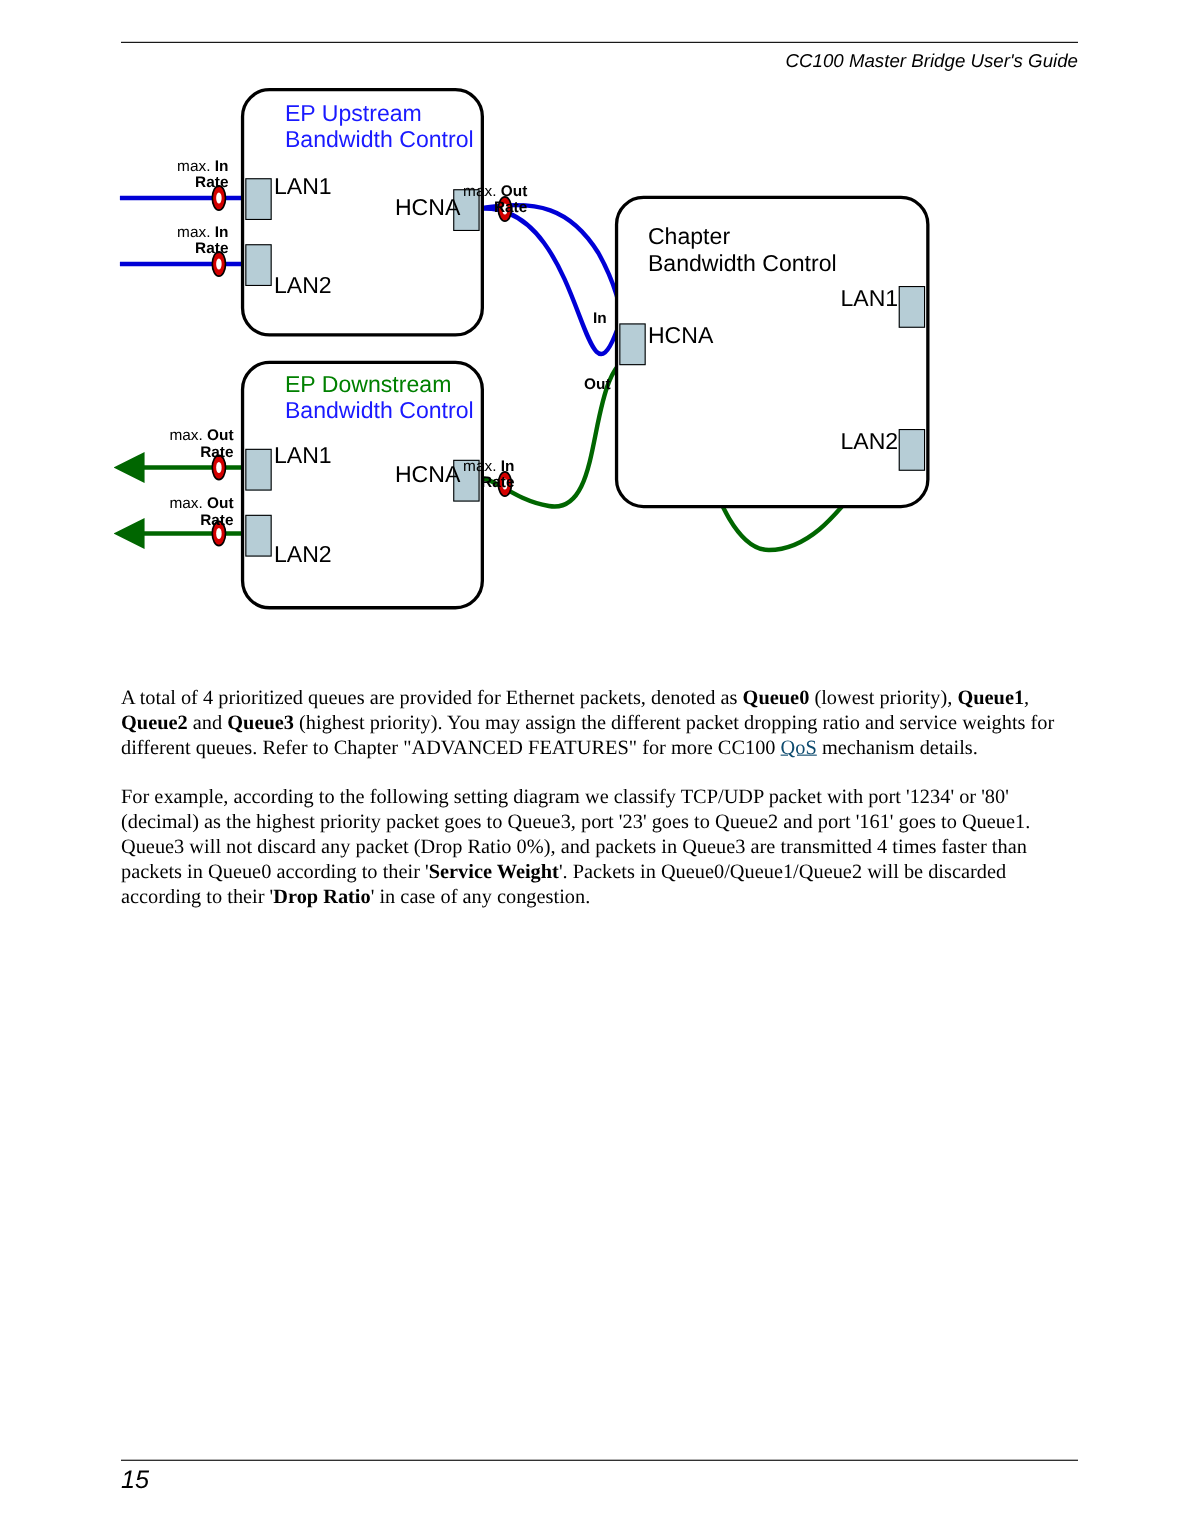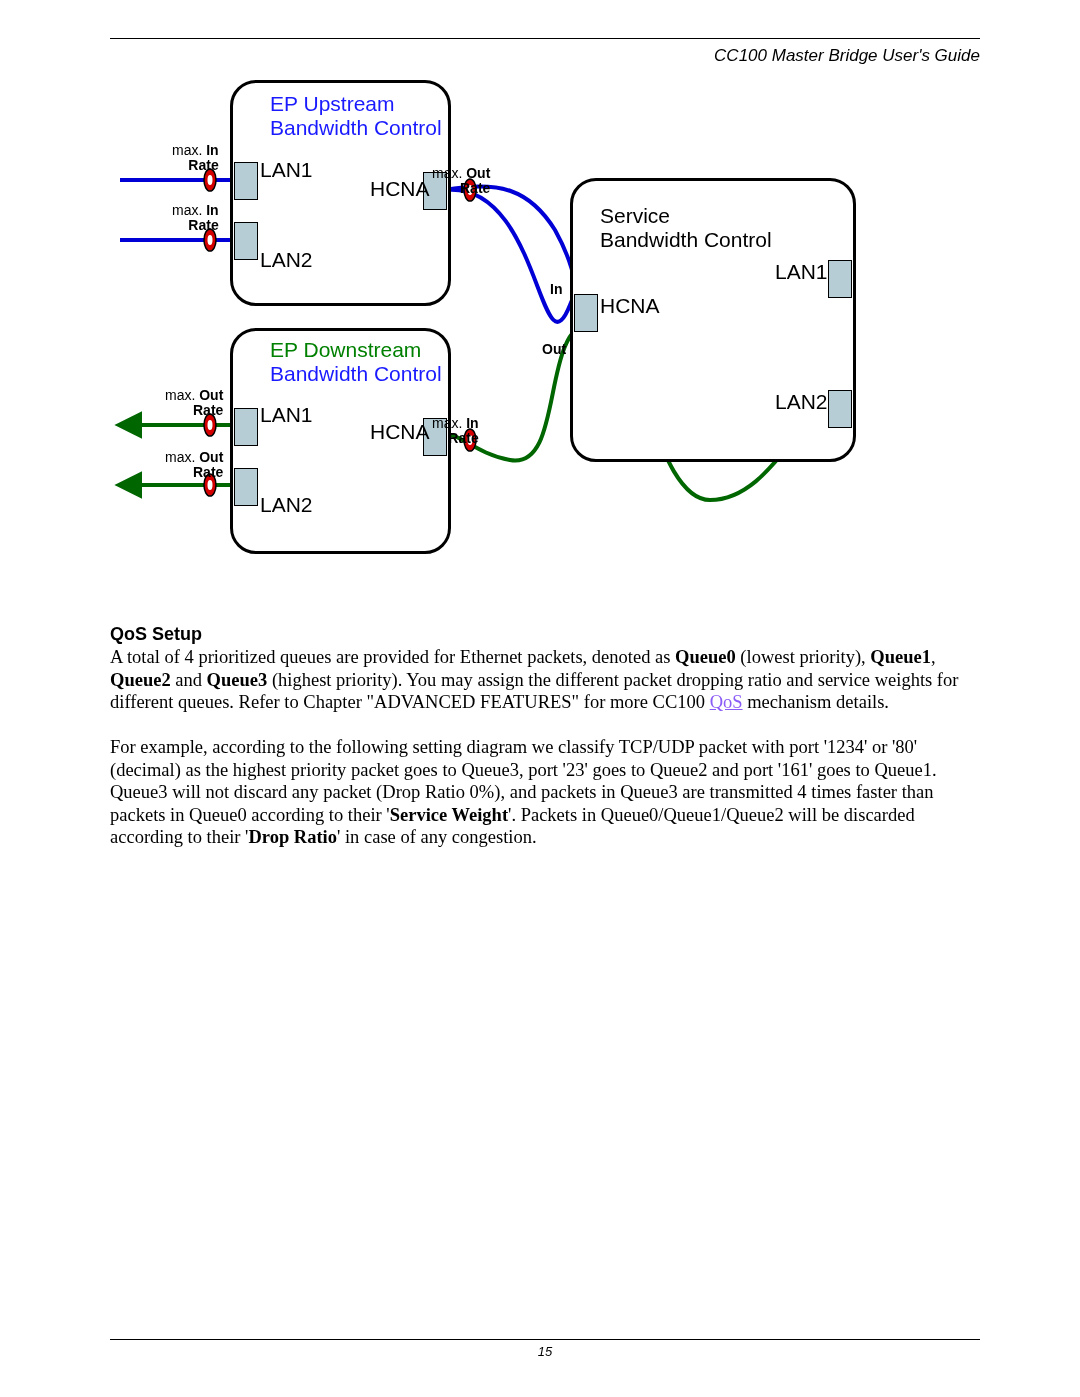--- a/index.html
+++ b/index.html
@@ -1,33 +1,33 @@
 <!DOCTYPE html>
 <html><head>
 <meta charset="utf-8">
 <style>
   html,body{margin:0;padding:0;background:#fff;font-family:Arial,Helvetica,sans-serif;color:#000;}
   .page{position:relative;width:1080px;height:1397px;margin:0 auto;}
   .hdr{position:absolute;top:38px;left:110px;right:100px;border-top:1.5px solid #000;}
   .hdrtxt{position:absolute;top:46px;right:100px;font-style:italic;font-size:17px;}
-  .diagram{position:absolute;top:80px;left:110px;width:870px;height:490px;}
+  .diagram{position:absolute;top:80px;left:99px;width:870px;height:490px;}
   .portbox{position:absolute;border:3px solid #000;border-radius:26px;background:#fff;}
   .port{position:absolute;width:22px;height:36px;background:#b6cdd6;border:1.5px solid #000;}
   .lbl{position:absolute;font-size:21px;white-space:nowrap;}
   .lblS{position:absolute;font-size:14px;white-space:nowrap;line-height:1.1;text-align:right;}
   .lblS b{font-weight:bold;}
   .title-up{color:#1a1aff;}
   .title-dn-a{color:#008000;text-align:center;}
   .title-dn-b{color:#1a1aff;}
   .upstream{stroke:#0000d6;stroke-width:4;fill:none;}
   .downstream{stroke:#006600;stroke-width:4;fill:none;}
   .section{position:absolute;left:110px;right:100px;font-size:18.5px;line-height:1.22;font-family:'Times New Roman',Times,serif;}
   .section .h{font-family:Arial,Helvetica,sans-serif;font-weight:bold;font-size:18px;}
-  .qoslink{color:#8b5cf6;text-decoration:underline;margin-top:23px;}
-  .ftr{position:absolute;bottom:38px;left:110px;right:100px;border-top:1.5px solid #000;text-align:center;font-style:italic;font-size:13px;padding-top:4px;}
+  .qoslink{color:#0c4a6e;text-decoration:underline;margin-top:23px;}
+  .ftr{position:absolute;bottom:38px;left:110px;right:100px;border-top:1.5px solid #000;text-align:left;font-style:italic;font-size:23px;padding-top:4px;}
 </style>
 </head>
 <body>
 
 <div class="page">
   <div class="hdr"></div>
   <div class="hdrtxt">CC100 Master Bridge User's Guide</div>
 
   <div class="diagram">
 
@@ -97,31 +97,30 @@
     <div class="lbl" style="left:150px;top:413px;">LAN2</div>
     <div class="lbl" style="left:260px;top:340px;">HCNA</div>
     <div class="lblS" style="left:55px;top:308px;"><span>max.</span> <b>Out</b><br><b>Rate</b></div>
     <div class="lblS" style="left:55px;top:370px;"><span>max.</span> <b>Out</b><br><b>Rate</b></div>
     <div class="lblS" style="left:322px;top:336px;"><span>max.</span> <b>In</b><br><b>Rate</b></div>
 
     <div class="portbox" style="left:460px;top:98px;width:280px;height:278px;"></div>
     <div class="port" style="left:464px;top:214px;"></div>
     <div class="port" style="left:718px;top:180px;"></div>
     <div class="port" style="left:718px;top:310px;"></div>
-    <div class="lbl" style="left:490px;top:124px;">Service</div>
+    <div class="lbl" style="left:490px;top:124px;">Chapter</div>
     <div class="lbl" style="left:490px;top:148px;">Bandwidth Control</div>
     <div class="lbl" style="left:490px;top:214px;">HCNA</div>
     <div class="lbl" style="left:665px;top:180px;">LAN1</div>
     <div class="lbl" style="left:665px;top:310px;">LAN2</div>
     <div class="lblS" style="left:440px;top:202px;font-weight:bold;">In</div>
     <div class="lblS" style="left:432px;top:262px;font-weight:bold;">Out</div>
   </div>
 
   <div class="section" style="top:624px;">
-    <div class="h">QoS Setup</div>
     <div>
       <span>A total of 4 prioritized queues are provided for Ethernet packets, denoted as </span><b>Queue0</b><span> (lowest priority), </span><b>Queue1</b><span>, </span><b>Queue2</b><span> and </span><b>Queue3</b><span> (highest priority). You may assign the different packet dropping ratio and service weights for different queues. Refer to Chapter "ADVANCED FEATURES" for more CC100 </span><a class="qoslink">QoS</a><span> mechanism details.</span>
     </div>
     <br>
     <div>
       <span>For example, according to the following setting diagram we classify TCP/UDP packet with port '1234' or '80' (decimal) as the highest priority packet goes to Queue3, port '23' goes to Queue2 and port '161' goes to Queue1. Queue3 will not discard any packet (Drop Ratio 0%), and packets in Queue3 are transmitted 4 times faster than packets in Queue0 according to their '</span><b>Service Weight</b><span>'. Packets in Queue0/Queue1/Queue2 will be discarded according to their '</span><b>Drop Ratio</b><span>' in case of any congestion.</span>
     </div>
   </div>
 
   <div class="ftr"><span>15</span></div>

